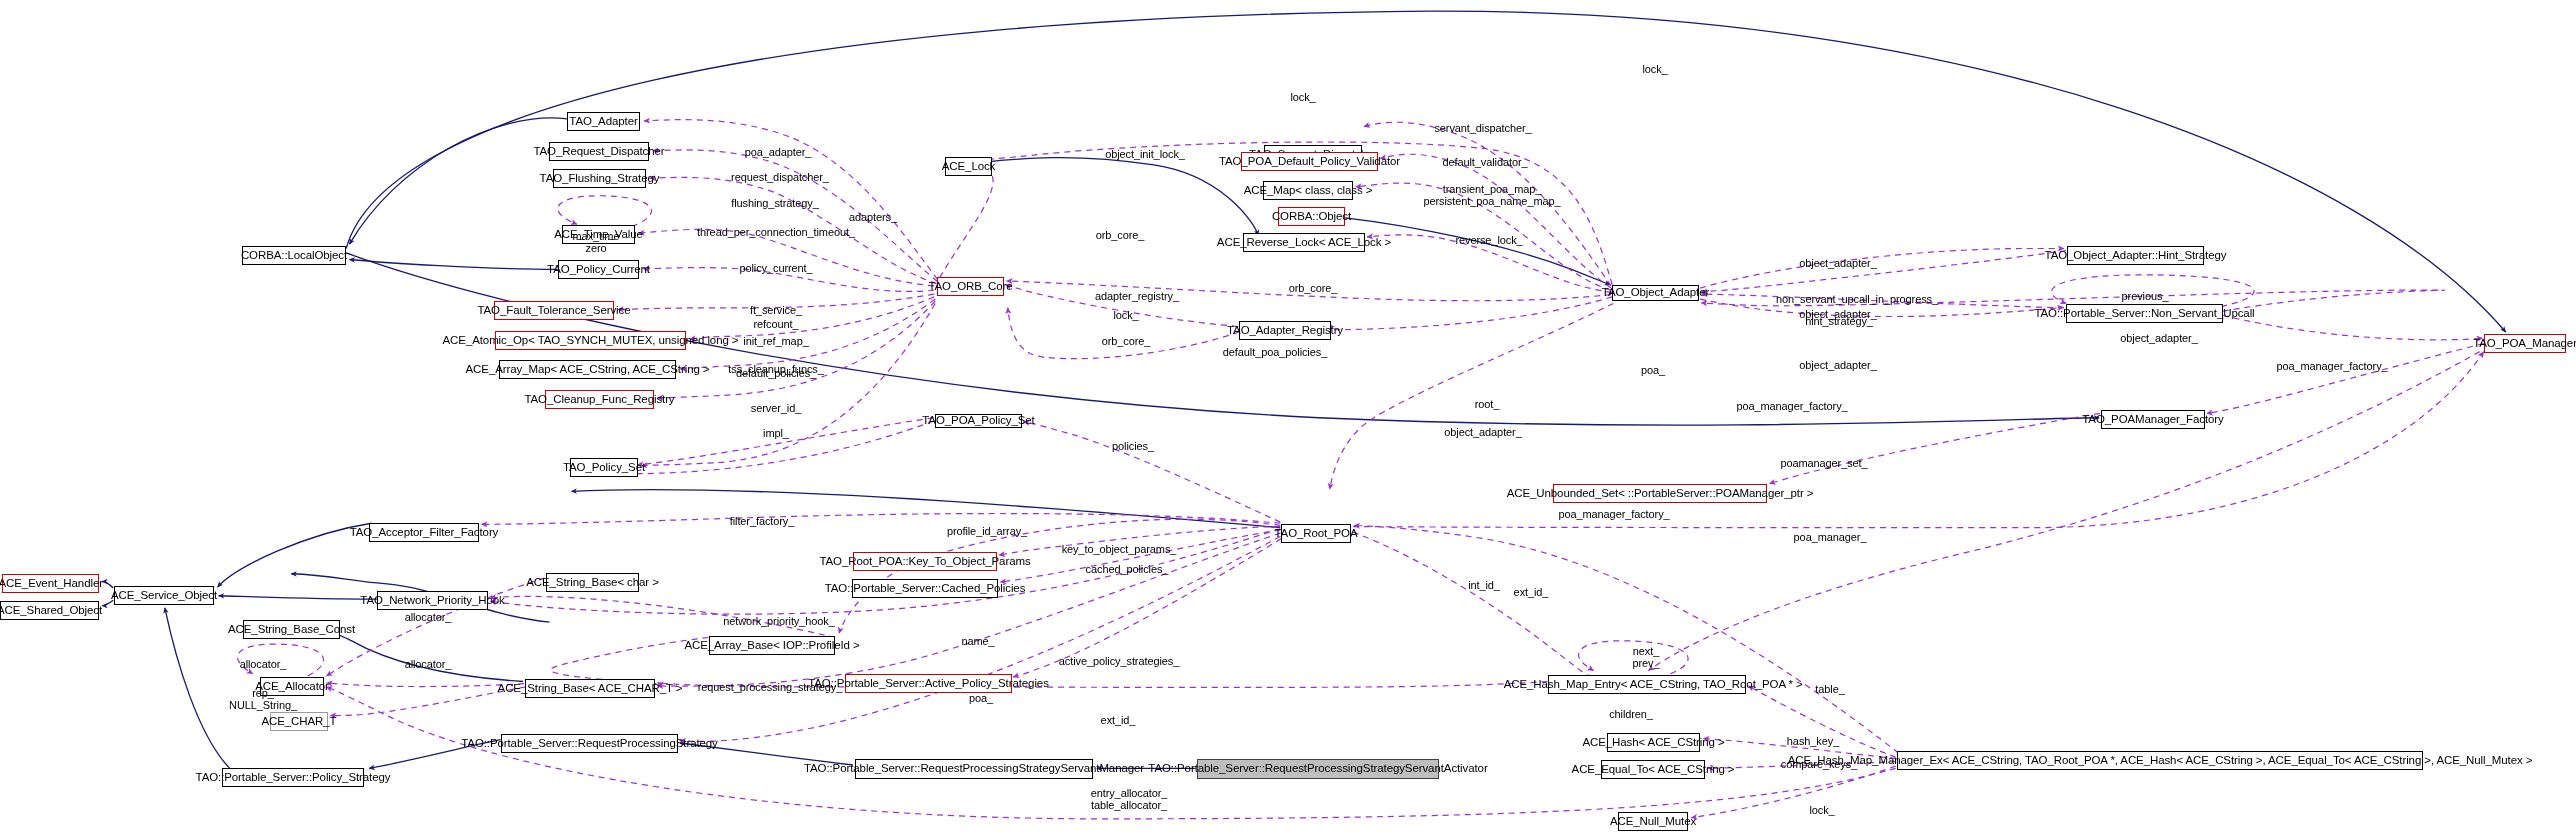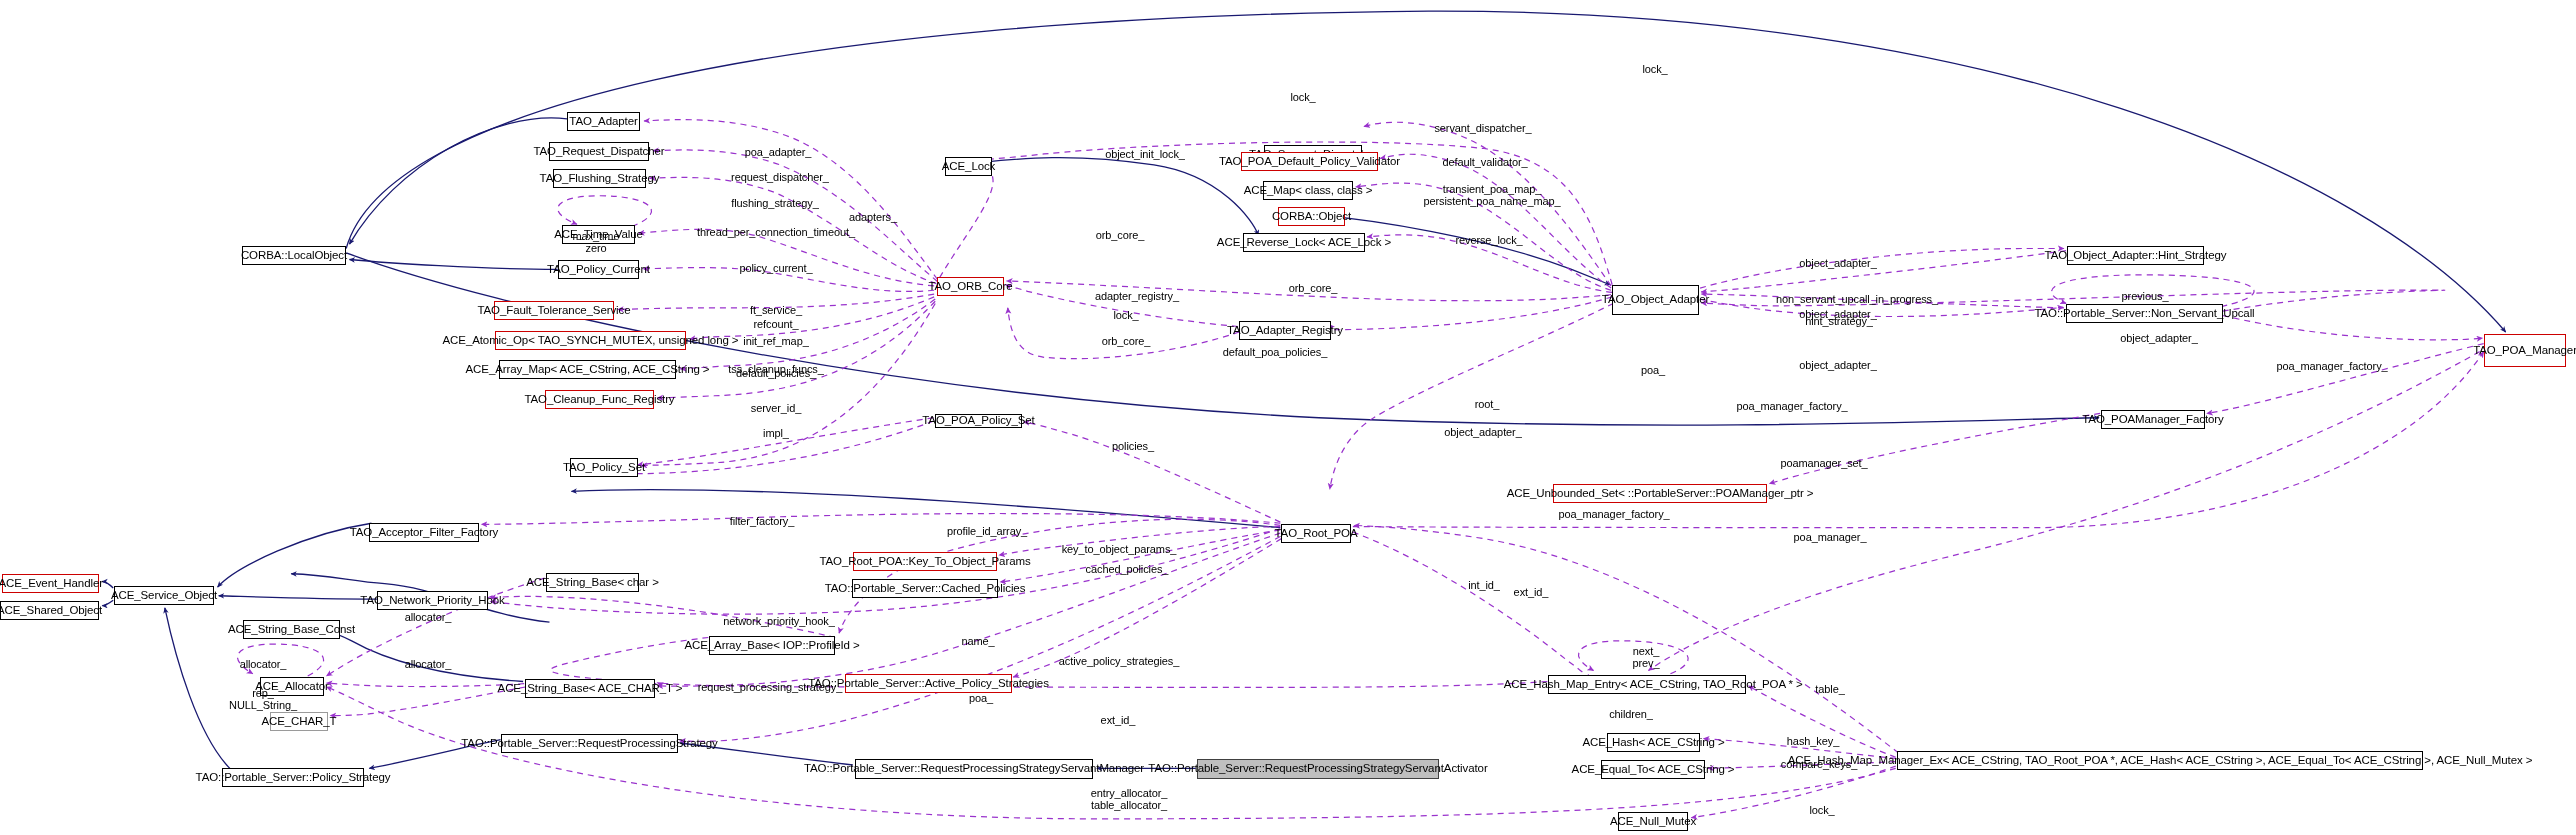--- a/index.html
+++ b/index.html
@@ -197,31 +197,31 @@
       <div class="node" style="left: 501px; top: 734px; width: 177px; height: 18.7px;">TAO::Portable_Server::RequestProcessingStrategy</div>
       <div class="node" style="left: 222px; top: 768px; width: 142px; height: 18.7px;">TAO::Portable_Server::Policy_Strategy</div>
       <div class="node" style="left: 855px; top: 759px; width: 238px; height: 20px;">TAO::Portable_Server::RequestProcessingStrategyServantManager</div>
       <div class="node current" style="left: 1197px; top: 759px; width: 242px; height: 20px;">TAO::Portable_Server::RequestProcessingStrategyServantActivator</div>
       <div class="node" style="left: 1264px; top: 125px; width: 98px; height: 18.7px; margin-top: 20px;">TAO_Servant_Dispatcher</div>
       <div class="node red" style="left: 1241px; top: 152px; width: 137px; height: 18.7px;">TAO_POA_Default_Policy_Validator</div>
       <div class="node" style="left: 1263px; top: 181px; width: 90px; height: 18.7px;">ACE_Map&lt; class, class &gt;</div>
       <div class="node red" style="left: 1278px; top: 207px; width: 67px; height: 18.7px;">CORBA::Object</div>
       <div class="node" style="left: 1243px; top: 233px; width: 122px; height: 18.7px;">ACE_Reverse_Lock&lt; ACE_Lock &gt;</div>
       <div class="node" style="left: 1239px; top: 321px; width: 92px; height: 18.7px;">TAO_Adapter_Registry</div>
-      <div class="node" style="left: 1612px; top: 285px; width: 87px; height: 30px;">TAO_Object_Adapter</div>
+      <div class="node" style="left: 1612px; top: 285px; width: 87px; height: 16px;">TAO_Object_Adapter</div>
       <div class="node red" style="left: 1553px; top: 484px; width: 214px; height: 18.7px;">ACE_Unbounded_Set&lt; ::PortableServer::POAManager_ptr &gt;</div>
       <div class="node" style="left: 1548px; top: 675px; width: 198px; height: 18.7px; padding-left: 16px;">ACE_Hash_Map_Entry&lt; ACE_CString, TAO_Root_POA * &gt;</div>
       <div class="node" style="left: 1607px; top: 733px; width: 93px; height: 18.7px;">ACE_Hash&lt; ACE_CString &gt;</div>
       <div class="node" style="left: 1601px; top: 760px; width: 104px; height: 18.7px;">ACE_Equal_To&lt; ACE_CString &gt;</div>
       <div class="node" style="left: 1618px; top: 812px; width: 70px; height: 18.7px;">ACE_Null_Mutex</div>
       <div class="node" style="left: 1897px; top: 751px; width: 526px; height: 18.7px;">ACE_Hash_Map_Manager_Ex&lt; ACE_CString, TAO_Root_POA *, ACE_Hash&lt; ACE_CString &gt;, ACE_Equal_To&lt; ACE_CString &gt;, ACE_Null_Mutex &gt;</div>
       <div class="node" style="left: 2067px; top: 246px; width: 137px; height: 18.7px;">TAO_Object_Adapter::Hint_Strategy</div>
       <div class="node" style="left: 2066px; top: 304px; width: 157px; height: 18.7px;">TAO::Portable_Server::Non_Servant_Upcall</div>
       <div class="node" style="left: 2101px; top: 410px; width: 104px; height: 18.7px;">TAO_POAManager_Factory</div>
-      <div class="node red" style="left: 2484px; top: 334px; width: 82px; height: 33px;">TAO_POA_Manager</div>
+      <div class="node red" style="left: 2484px; top: 334px; width: 82px; height: 19px;">TAO_POA_Manager</div>
     </div>
   <div id="labels">
       <div class="edge-label" style="left: 1655px; top: 63px;">lock_</div>
       <div class="edge-label" style="left: 1303px; top: 91px;">lock_</div>
       <div class="edge-label" style="left: 778px; top: 146px;">poa_adapter_</div>
       <div class="edge-label" style="left: 1483px; top: 122px;">servant_dispatcher_</div>
       <div class="edge-label" style="left: 1145px; top: 148px;">object_init_lock_</div>
       <div class="edge-label" style="left: 780px; top: 171px;">request_dispatcher_</div>
       <div class="edge-label" style="left: 1485px; top: 156px;">default_validator_</div>
       <div class="edge-label" style="left: 775px; top: 197px;">flushing_strategy_</div>

